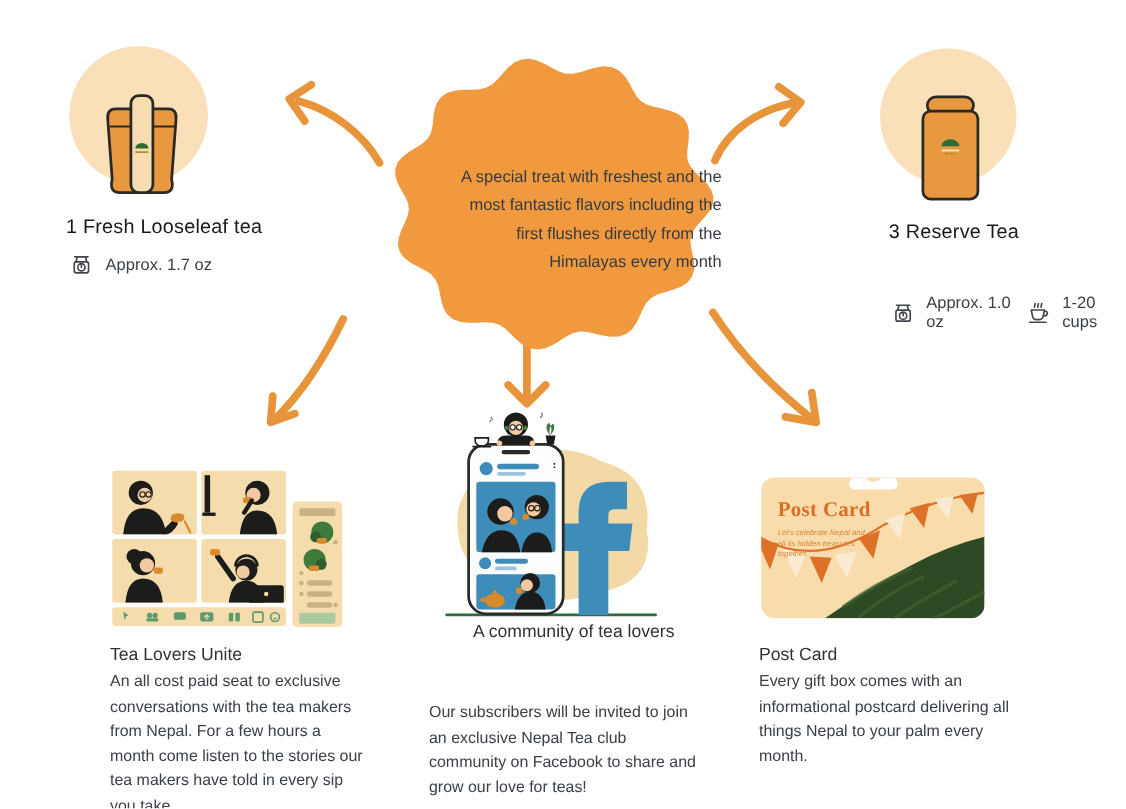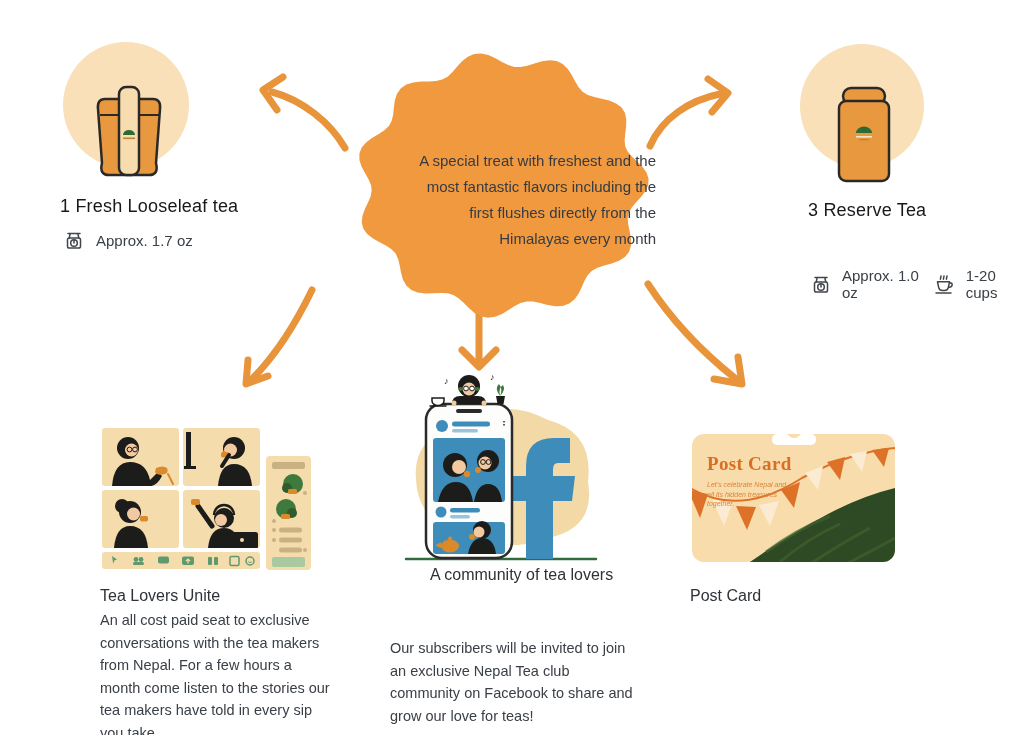--- a/index.html
+++ b/index.html
@@ -304,14 +304,15 @@
           <path d="M120,138 Q150,118 180,102"></path>
           <path d="M152,140 Q180,126 205,112"></path>
           <path d="M76,126 Q106,104 140,90"></path>
         </g>
       </g>
     </g>
   </svg>
   <div class="abs card-title" style="left:707px;top:453px;">Post Card</div>
   <div class="abs card-sub" style="left:707px;top:480px;">Let’s celebrate Nepal and all its hidden treasures together.</div>
   <div class="abs sec-title" style="left:690px;top:583px;">Post Card</div>
+  <div class="abs sec-body" style="left:690px;top:609px;width:240px;">Every gift box comes with an informational postcard delivering all things Nepal to your palm every month.</div>
 
 </div>
 
 </body></html>

